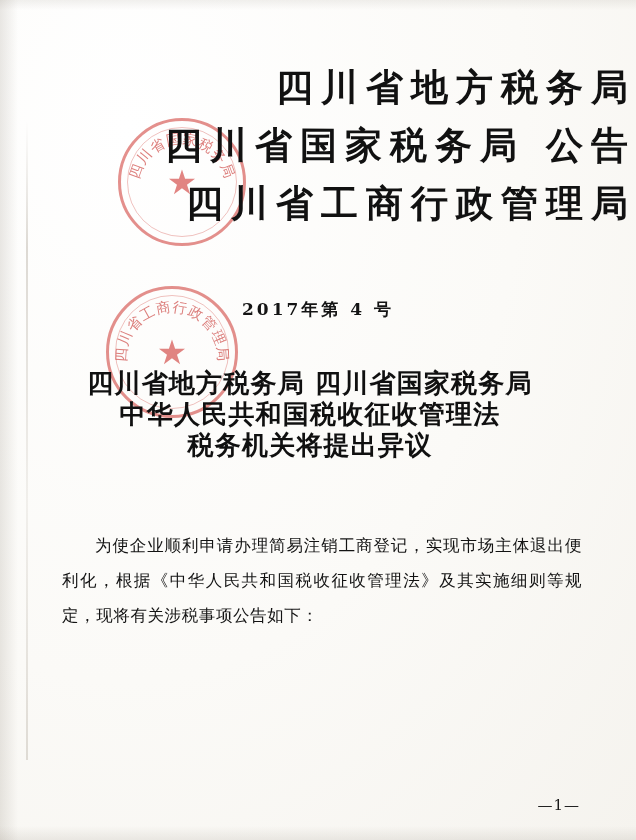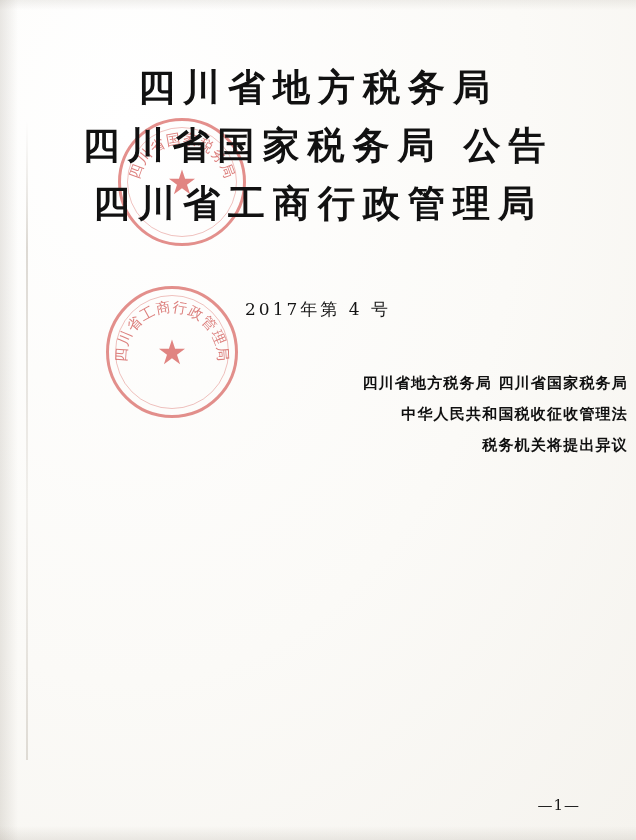--- a/index.html
+++ b/index.html
@@ -81,53 +81,53 @@
     letter-spacing: 1px;
   }
   #seal-1 { left: 118px; top: 118px; width: 128px; height: 128px; }
   #seal-2 { left: 106px; top: 286px; width: 132px; height: 132px; }
 
   
   .header {
     position: absolute;
     left: 0; right: 0;
     top: 58px;
-    text-align: center;
+    text-align: right;
   }
   .header-line {
     font-family: "DejaVu Serif", "Liberation Serif", serif;
     font-weight: 700;
     color: #111;
     letter-spacing: 8px;
     white-space: nowrap;
   }
   #header-line-1 { font-size: 37px; line-height: 58px; }
   #header-line-2 { font-size: 37px; line-height: 58px; }
   #header-line-3 { font-size: 37px; line-height: 58px; }
 
   .doc-number {
     position: absolute;
     left: 0; right: 0;
     top: 298px;
     text-align: center;
     font-size: 17px;
     letter-spacing: 3px;
     color: #141414;
-    font-weight: 400;
+    font-weight: 700;
   }
 
   
   .title-block {
     position: absolute;
-    left: 0; right: 8px;
+    left: 0; right: 16px;
     top: 368px;
-    text-align: right;
+    text-align: center;
     font-weight: 700;
     color: #101010;
-    font-size: 15px;
+    font-size: 26px;
     line-height: 31px;
     letter-spacing: 1.2px;
   }
 
   
   .body-text {
     position: absolute;
     left: 62px;
     right: 54px;
     top: 528px;
@@ -196,17 +196,18 @@
 
   <div class="doc-number">2017年第 4 号</div>
 
   <div class="title-block">
     <div>四川省地方税务局 四川省国家税务局</div>
     <div>中华人民共和国税收征收管理法</div>
     <div>税务机关将提出异议</div>
   </div>
 
   <div class="body-text">
+    <p>为使企业顺利申请办理简易注销工商登记，实现市场主体退出便利化，根据《中华人民共和国税收征收管理法》及其实施细则等规定，现将有关涉税事项公告如下：</p>
   </div>
 
   <div class="page-number">—1—</div>
 
 </div>
 
 </body></html>

